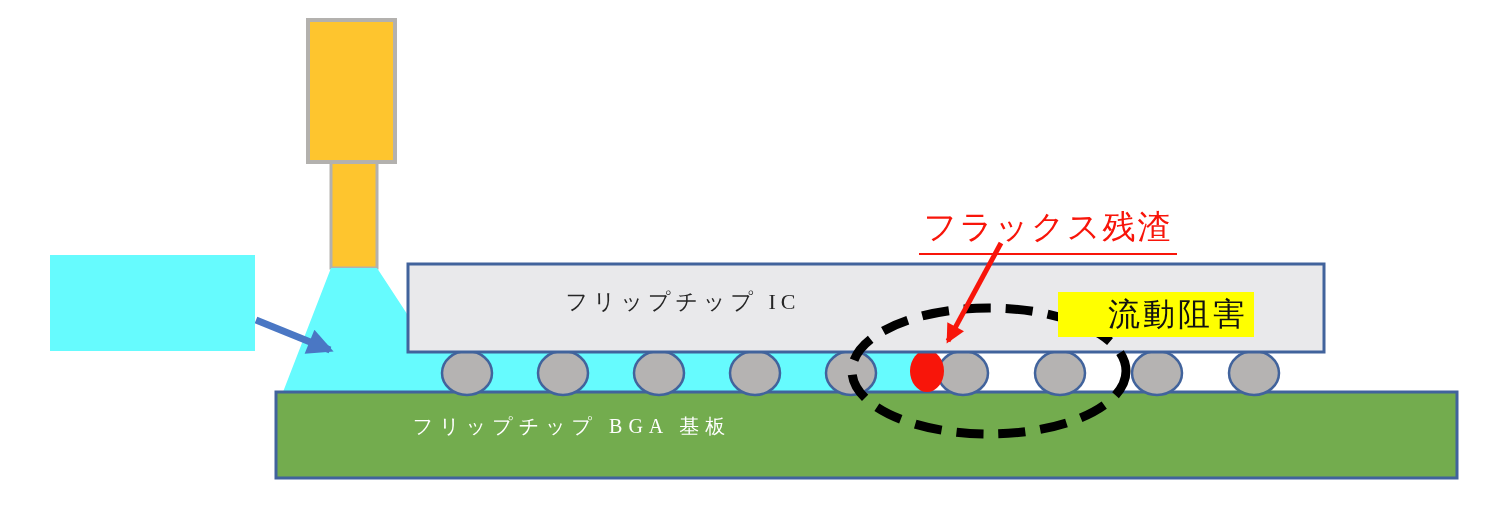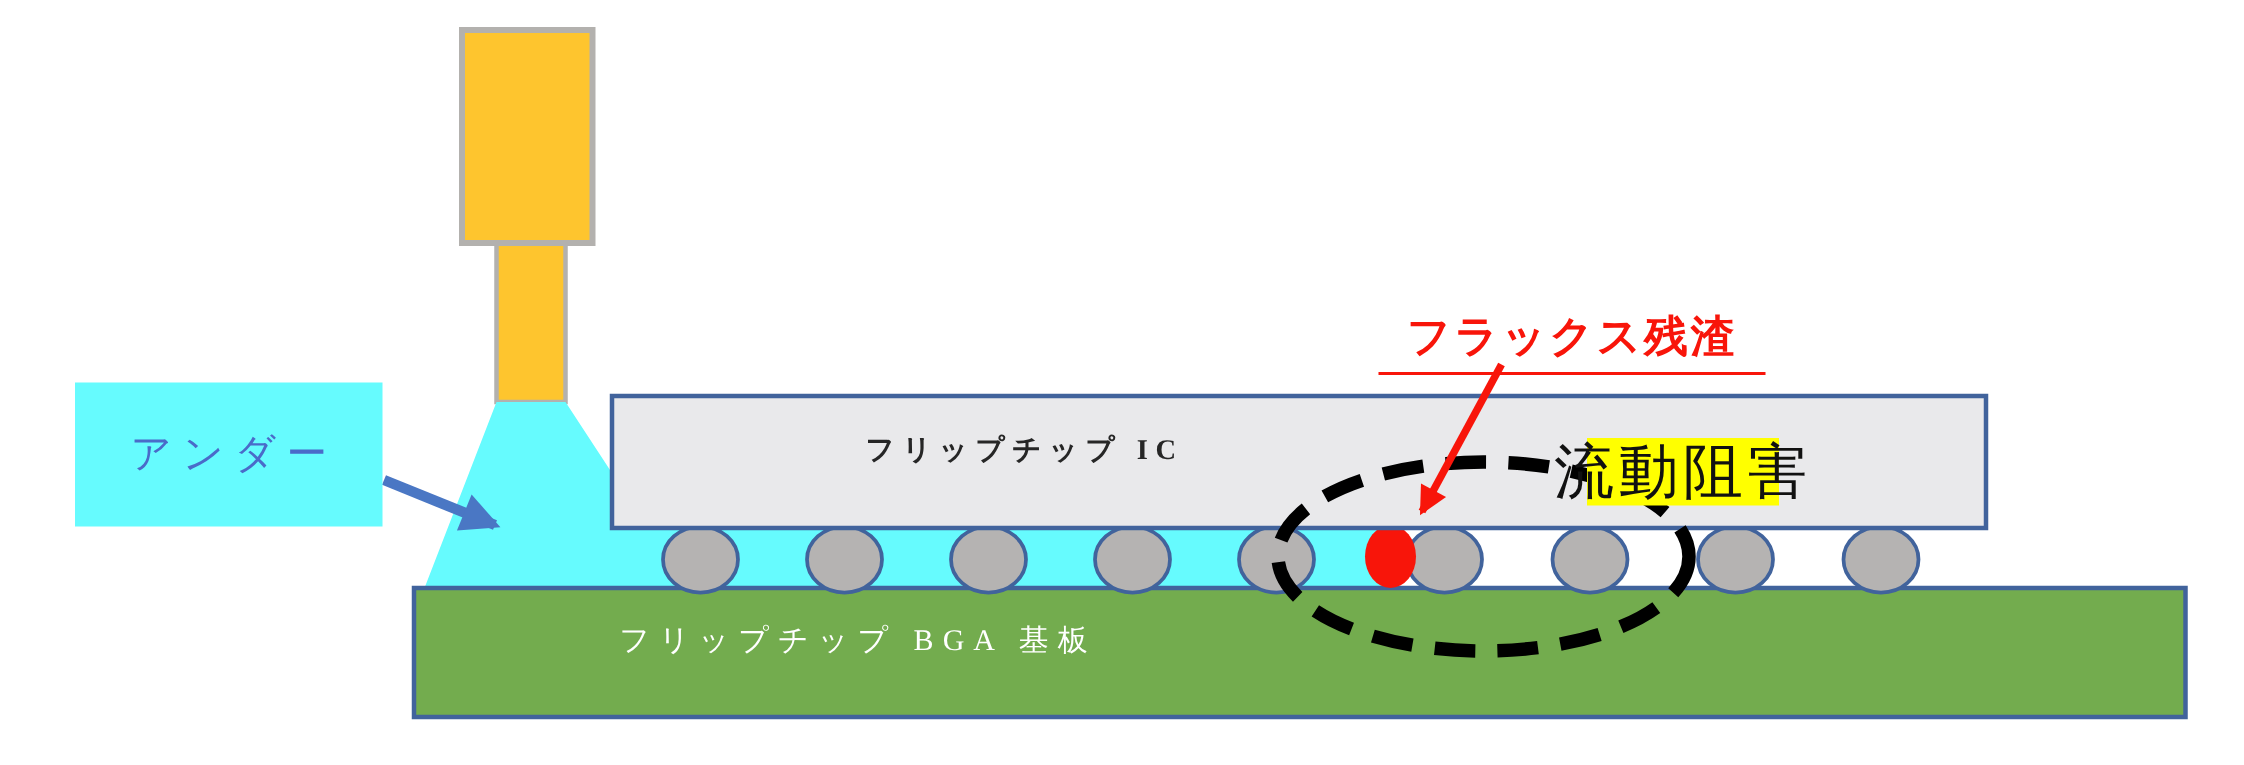--- a/index.html
+++ b/index.html
@@ -25,32 +25,32 @@
   .label{position:absolute;white-space:nowrap;}
 
   .underfill-label{
     left:50px;top:255px;width:205px;height:96px;
     background:var(--underfill);color:var(--label_text_blue);
     display:flex;flex-direction:column;align-items:center;justify-content:center;
     font-size:27px;line-height:1.45;letter-spacing:7px;text-indent:7px;
   }
   .ic-label{
     left:483px;top:287px;width:400px;text-align:center;
-    color:var(--text_dark);font-weight:bold;font-size:19px;letter-spacing:5px;
+    color:var(--text_dark);font-weight:normal;font-size:22px;letter-spacing:5px;
   }
   .flux-label{
     left:919px;top:205px;width:258px;text-align:center;
-    color:var(--red);font-size:29px;letter-spacing:2px;
-    border-bottom:2px solid var(--red);padding-bottom:3px;font-weight:bold;
+    color:var(--red);font-size:33px;letter-spacing:2px;
+    border-bottom:2px solid var(--red);padding-bottom:3px;
   }
   .flow-label{
-    left:1058px;top:292px;width:128px;height:45px;
+    left:1058px;top:292px;width:152px;height:45px;
     background:var(--highlight_yellow);color:#111111;
     display:flex;align-items:center;justify-content:center;
-    font-size:40px;letter-spacing:3px;
+    font-size:32px;letter-spacing:3px;padding-left:44px;
   }
   .board-label{
     left:372px;top:413px;width:400px;text-align:center;
     color:var(--text_white);font-size:20px;letter-spacing:6px;
   }
 </style>
 </head>
 <body>
 
 <div id="stage">
@@ -88,21 +88,20 @@
 
     <rect x="408" y="264" width="916" height="88" class="ic-fill" stroke-width="3"></rect>
 
     <ellipse cx="989" cy="371" rx="137" ry="63" class="dash-ellipse" stroke-width="9" stroke-dasharray="27 15"></ellipse>
 
     <line x1="256" y1="320" x2="330" y2="350" class="arrow-blue" stroke-width="7" marker-end="url(#head-blue)"></line>
     <line x1="1001" y1="243" x2="948" y2="341" class="arrow-red" stroke-width="5" marker-end="url(#head-red)"></line>
   </svg>
 
   <div class="label underfill-label">
-    <span>アンダー</span>
   </div>
 
   <div class="label ic-label">フリップチップ IC</div>
 
   <div class="label flux-label">フラックス残渣</div>
 
   <div class="label flow-label">流動阻害</div>
 
   <div class="label board-label">フリップチップ BGA 基板</div>
 </div>

